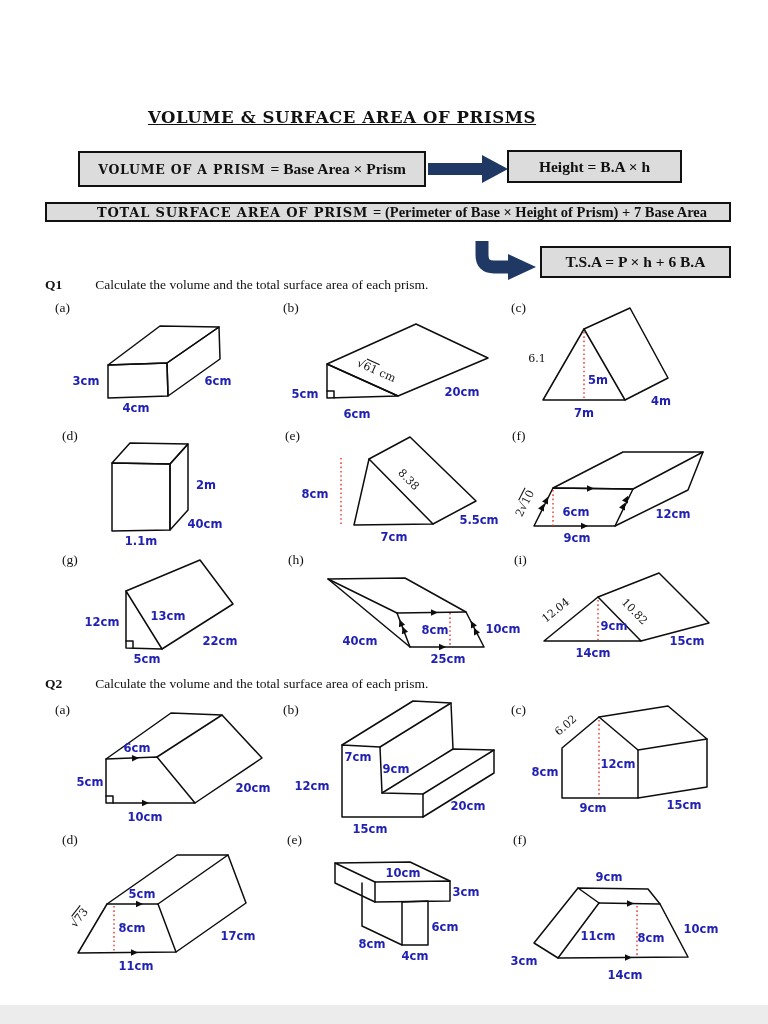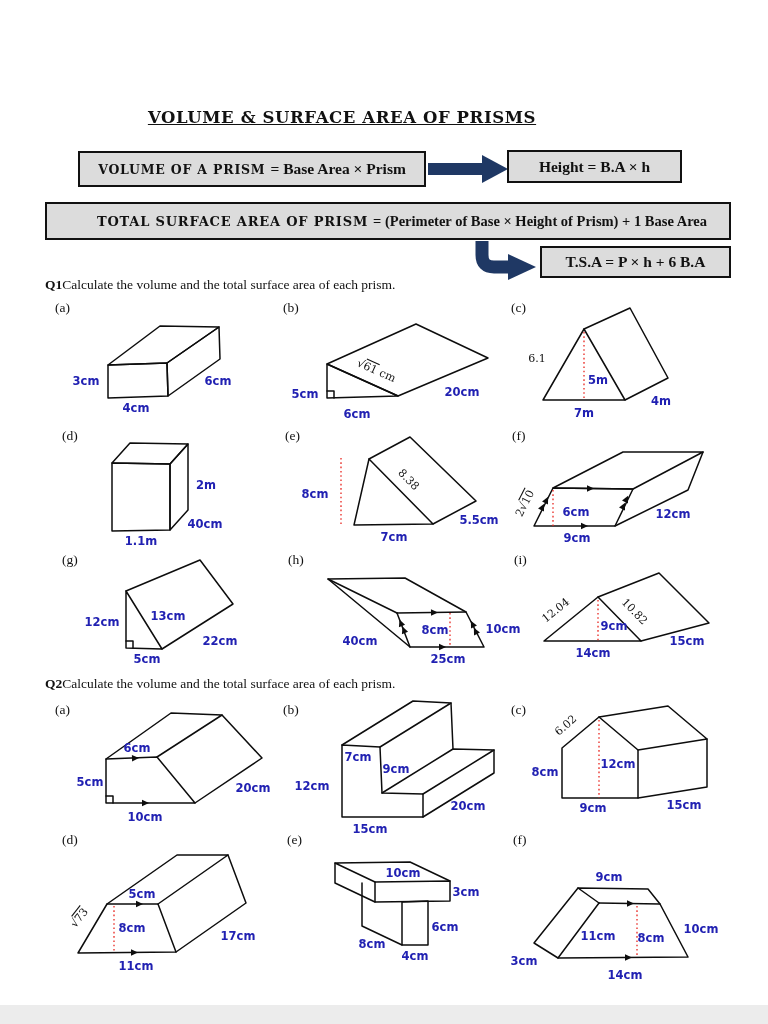--- a/index.html
+++ b/index.html
@@ -7,27 +7,27 @@
         font-family:"Liberation Serif",serif;color:#111;}
   .title{position:absolute;top:108px;left:0;width:684px;text-align:center;margin:0;
          font-family:"DejaVu Serif",serif;font-weight:bold;font-size:16.5px;letter-spacing:0.6px;
          text-decoration:underline;}
   .fbox{position:absolute;background:#dcdcdc;border:2.5px solid #111;box-sizing:border-box;
         display:flex;align-items:center;justify-content:center;white-space:nowrap;}
   .stencil{font-family:"DejaVu Serif",serif;font-weight:bold;font-size:12.5px;letter-spacing:0.8px;margin-right:5px;}
   .mathb{font-family:"Liberation Serif",serif;font-weight:bold;font-size:15.5px;}
   .box-vol-formula{left:78px;top:151px;width:348px;height:36px;}
   .box-vol-short{left:507px;top:150px;width:175px;height:33px;}
-  .box-tsa-formula{left:45px;top:202px;width:686px;height:38px;padding-left:28px;}
+  .box-tsa-formula{left:45px;top:202px;width:686px;height:20px;padding-left:28px;}
   .box-tsa-formula .stencil{font-size:13px;}
   .box-tsa-formula .mathb{font-size:14.5px;}
   .box-tsa-short{left:540px;top:246px;width:191px;height:32px;}
   .arrow-svg{position:absolute;}
   .qline{position:absolute;left:45px;font-size:13.5px;}
-  .qnum{font-weight:bold;}
+  .qnum{font-weight:bold;margin-right:33px;}
   .tag{position:absolute;font-size:13.5px;}
   .fig{position:absolute;}
   .fig .ln{fill:none;stroke:#0d0d0d;stroke-width:1.5;stroke-linejoin:round;stroke-linecap:round;}
   .fig .dot{fill:none;stroke:#e8251f;stroke-width:1.3;stroke-dasharray:1.6,2.7;}
   .fig .am{fill:#0d0d0d;stroke:none;}
   .fig text.bl{font-family:"DejaVu Sans",sans-serif;font-weight:bold;font-size:11.5px;fill:#2121b2;text-anchor:middle;}
   .fig text.kl{font-family:"DejaVu Serif",serif;font-size:11px;fill:#111;text-anchor:middle;}
   .ov{text-decoration:overline;}
   .bottombar{position:absolute;left:0;top:1005px;width:768px;height:19px;background:#ececec;}
 </style>
@@ -47,21 +47,21 @@
     <rect x="0" y="9" width="54" height="12" fill="#1f3864"></rect>
     <polygon points="54,1 80,15 54,29" fill="#1f3864"></polygon>
   </svg>
 
   <div class="fbox box-vol-short">
     <span class="mathb">Height = B.A × h</span>
   </div>
 
   <div class="fbox box-tsa-formula">
     <span class="stencil">TOTAL SURFACE AREA OF PRISM</span>
-    <span class="mathb">= (Perimeter of Base × Height of Prism) + 1 Base Area</span>
+    <span class="mathb">= (Perimeter of Base × Height of Prism) + 7 Base Area</span>
   </div>
 
   <svg class="arrow-svg" style="left:462px;top:241px;" width="80" height="42">
     <path d="M20,0 V14 Q20,26 32,26 H46" fill="none" stroke="#1f3864" stroke-width="13"></path>
     <polygon points="46,13 46,39 74,26" fill="#1f3864"></polygon>
   </svg>
 
   <div class="fbox box-tsa-short">
     <span class="mathb">T.S.A = P × h + 6 B.A</span>
   </div>

